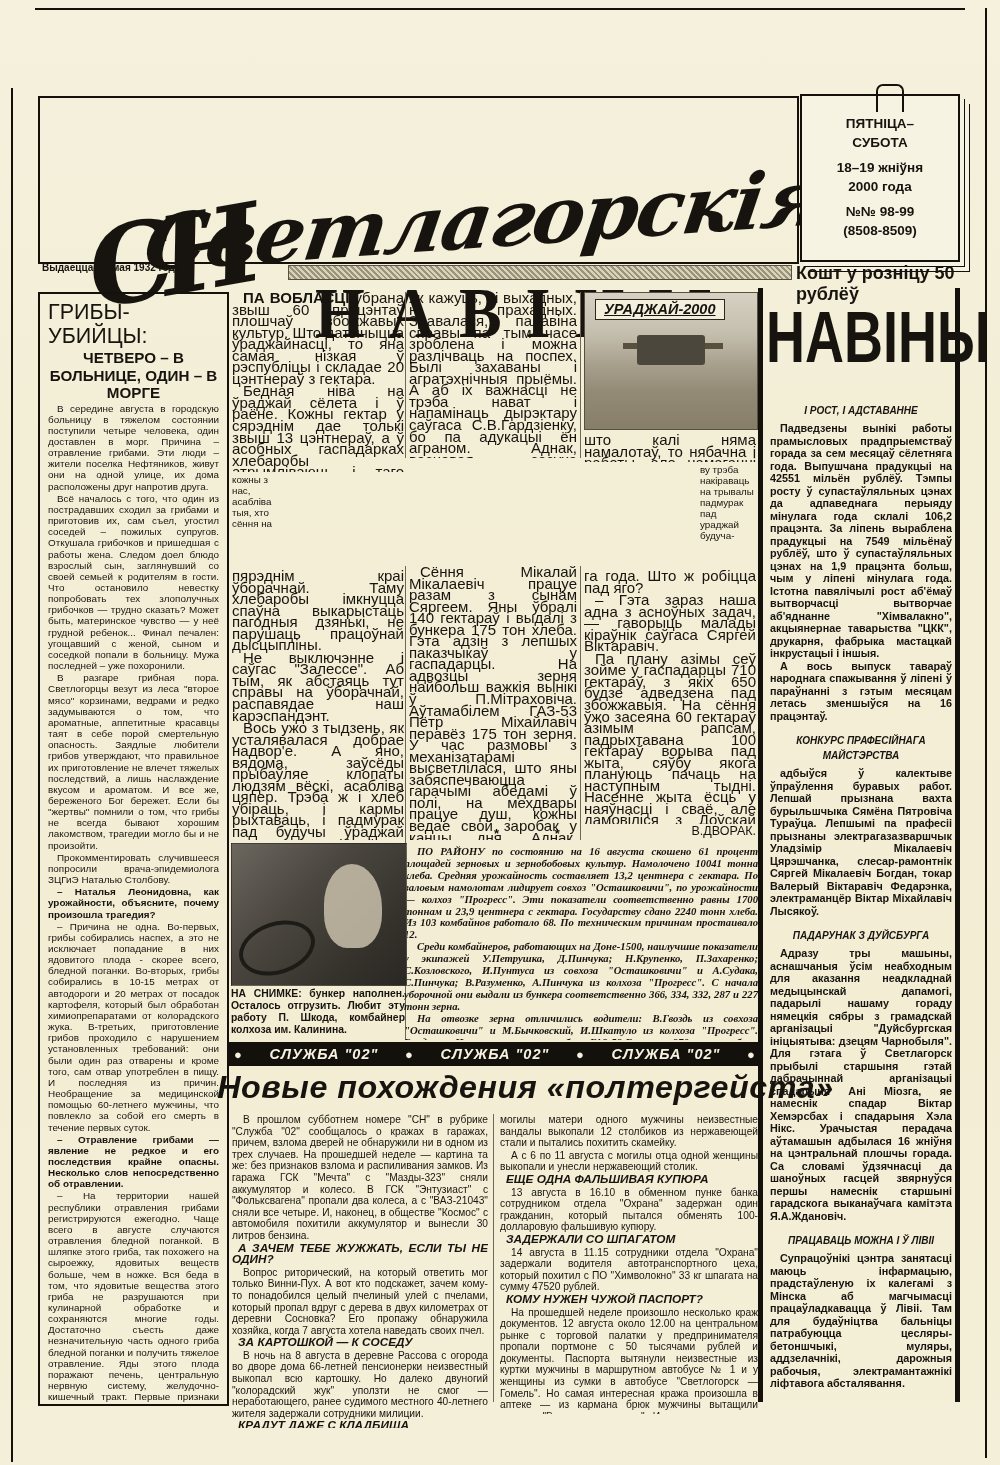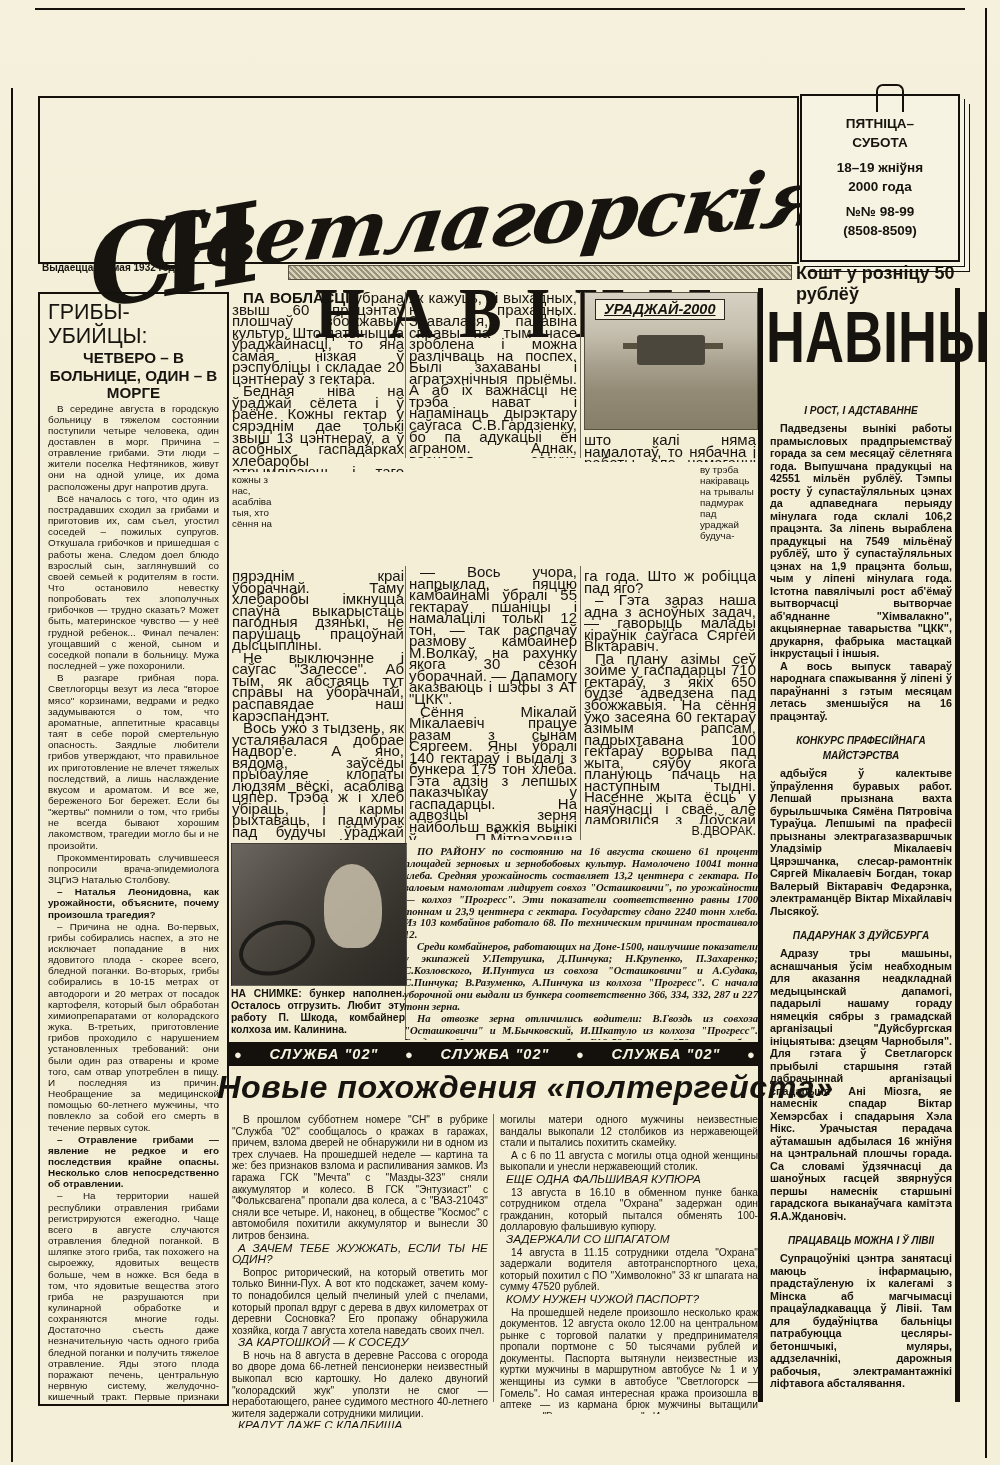--- a/index.html
+++ b/index.html
@@ -59,21 +59,21 @@
   .stars{position:absolute;left:90px;top:2px;font-size:13px;font-weight:bold;letter-spacing:26px}
   .sign{position:absolute;right:2px;top:0;font-weight:normal;font-size:12.5px}
   
   .strip{position:absolute;left:228px;top:1042px;width:534px;height:24px;background:#14110d;color:#f6f2e0;
     display:flex;align-items:center;justify-content:space-between;padding:0 6px;box-sizing:border-box}
   .strip span{font-weight:bold;font-style:italic;font-size:14.5px;letter-spacing:1px}
   .strip .dot{font-size:13px;font-style:normal}
   .pghead{position:absolute;left:228px;top:1070px;width:534px;text-align:center;font-weight:bold;font-style:italic;
     font-size:31px;letter-spacing:0.5px;white-space:nowrap;transform:scaleX(1.04);transform-origin:center}
   .pgcol{font-size:10.2px;line-height:11.6px}
-  .pgcol .h{font-weight:normal;font-style:italic;font-size:11.8px;text-indent:6px;margin-top:1px}
+  .pgcol .h{font-weight:bold;font-style:italic;font-size:11.8px;text-indent:6px;margin-top:1px}
   
   .nvtitle{position:absolute;left:766px;top:294px;width:190px;text-align:center;font-weight:900;font-size:54px;
     letter-spacing:0px;transform:scaleY(1.35);transform-origin:top;font-family:"Liberation Sans",sans-serif}
   .nv{font-weight:bold;font-size:10.8px;line-height:12.5px}
   .nv .sh{font-style:italic;font-weight:bold;font-size:10px;line-height:15px;text-align:center;text-indent:0;margin:11px 6px 4px}
   .nv p{text-indent:10px;margin:0}
 </style>
 </head>
 <body>
 
@@ -133,21 +133,20 @@
     <p style="text-indent:0">пярэднім краі ўборачнай. Таму хлебаробы імкнуцца спаўна выкарыстаць пагодныя дзянькі, не парушаць працоўнай дысцыпліны.</p>
     <p>Не выключэнне і саўгас "Залессе". Аб тым, як абстаяць тут справы на ўборачнай, распавядае наш карэспандэнт.</p>
     <p>Вось ужо з тыдзень, як усталявалася добрае надвор'е. А яно, вядома, заўсёды прыбаўляе клопаты людзям вёскі, асабліва цяпер. Трэба ж і хлеб убіраць, і кармы рыхтаваць, і падмурак пад будучы ўраджай закладваць. Нялёгкая ноша навалілася на хлебароба. І яе трэба несці. Ад гэтага нідзе не дзенешся. Іншая ўжо справа, як і колькі нясеш і што маеш. Што ж маюць сёлета на ўборачнай у саўгасе "Залессе"?</p>
     <p>Веснавую кампанію ў гаспадарцы завяршылі 18 красавіка. Захавалі аптымальныя тэрміны сяўбы. Ды і як было не паспець, калі рабочыя шчыравалі ў дзве змены. Не ведалі,</p>
   </div>
 
   <div class="tx body" style="left:409px;top:292px;width:168px;height:166px">
     <p style="text-indent:0">як кажуць, ні выхадных, ні прахадных. Здавалася, палавіна справы па тым часе зроблена і можна разлічваць на поспех. Былі захаваны і агратэхнічныя прыёмы. А аб іх важнасці не трэба нават і напамінаць дырэктару саўгаса С.В.Гардзіенку, бо па адукацыі ён аграном. Аднак, веснавая засуха перакрэсліла ўсе планы і спадзяванні калектыву. І сёння яравая пшаніца і ячмень даюць не больш 10 цэнтнераў з гектара. На асобных плошчах намалоты складаюць толькі 3-4 цэнтнеры.</p>
   </div>
   <div class="tx body" style="left:409px;top:566px;width:168px;height:274px">
-    <p>— Вось учора, напрыклад, пяццю камбайнамі ўбралі 55 гектараў пшаніцы і намалацілі толькі 12 тон, — так распачаў размову камбайнер М.Волкаў, на рахунку якога 30 сезон уборачнай. — Дапамогу аказваюць і шэфы з АТ "ЦКК".</p>
     <p>Сёння Мікалай Мікалаевіч працуе разам з сынам Сяргеем. Яны ўбралі 140 гектараў і выдалі з бункера 175 тон хлеба. Гэта адзін з лепшых паказчыкаў у гаспадарцы. На адвозцы зерня найбольш важкія вынікі ў П.Мітраховіча. Аўтамабілем ГАЗ-53 Пётр Міхайлавіч перавёз 175 тон зерня. У час размовы з механізатарамі высветлілася, што яны забяспечваюцца гарачымі абедамі ў полі, на мехдвары працуе душ, кожны ведае свой заробак у канцы дня. Аднак, кожны добра разумее і другое,</p>
   </div>
 
   <div class="photo4">
     <div class="header2"></div>
     <div class="combine"></div>
     <div class="ph4label">УРАДЖАЙ-2000</div>
   </div>
 
   <div class="tx body" style="left:584px;top:434px;width:172px;height:28px">

